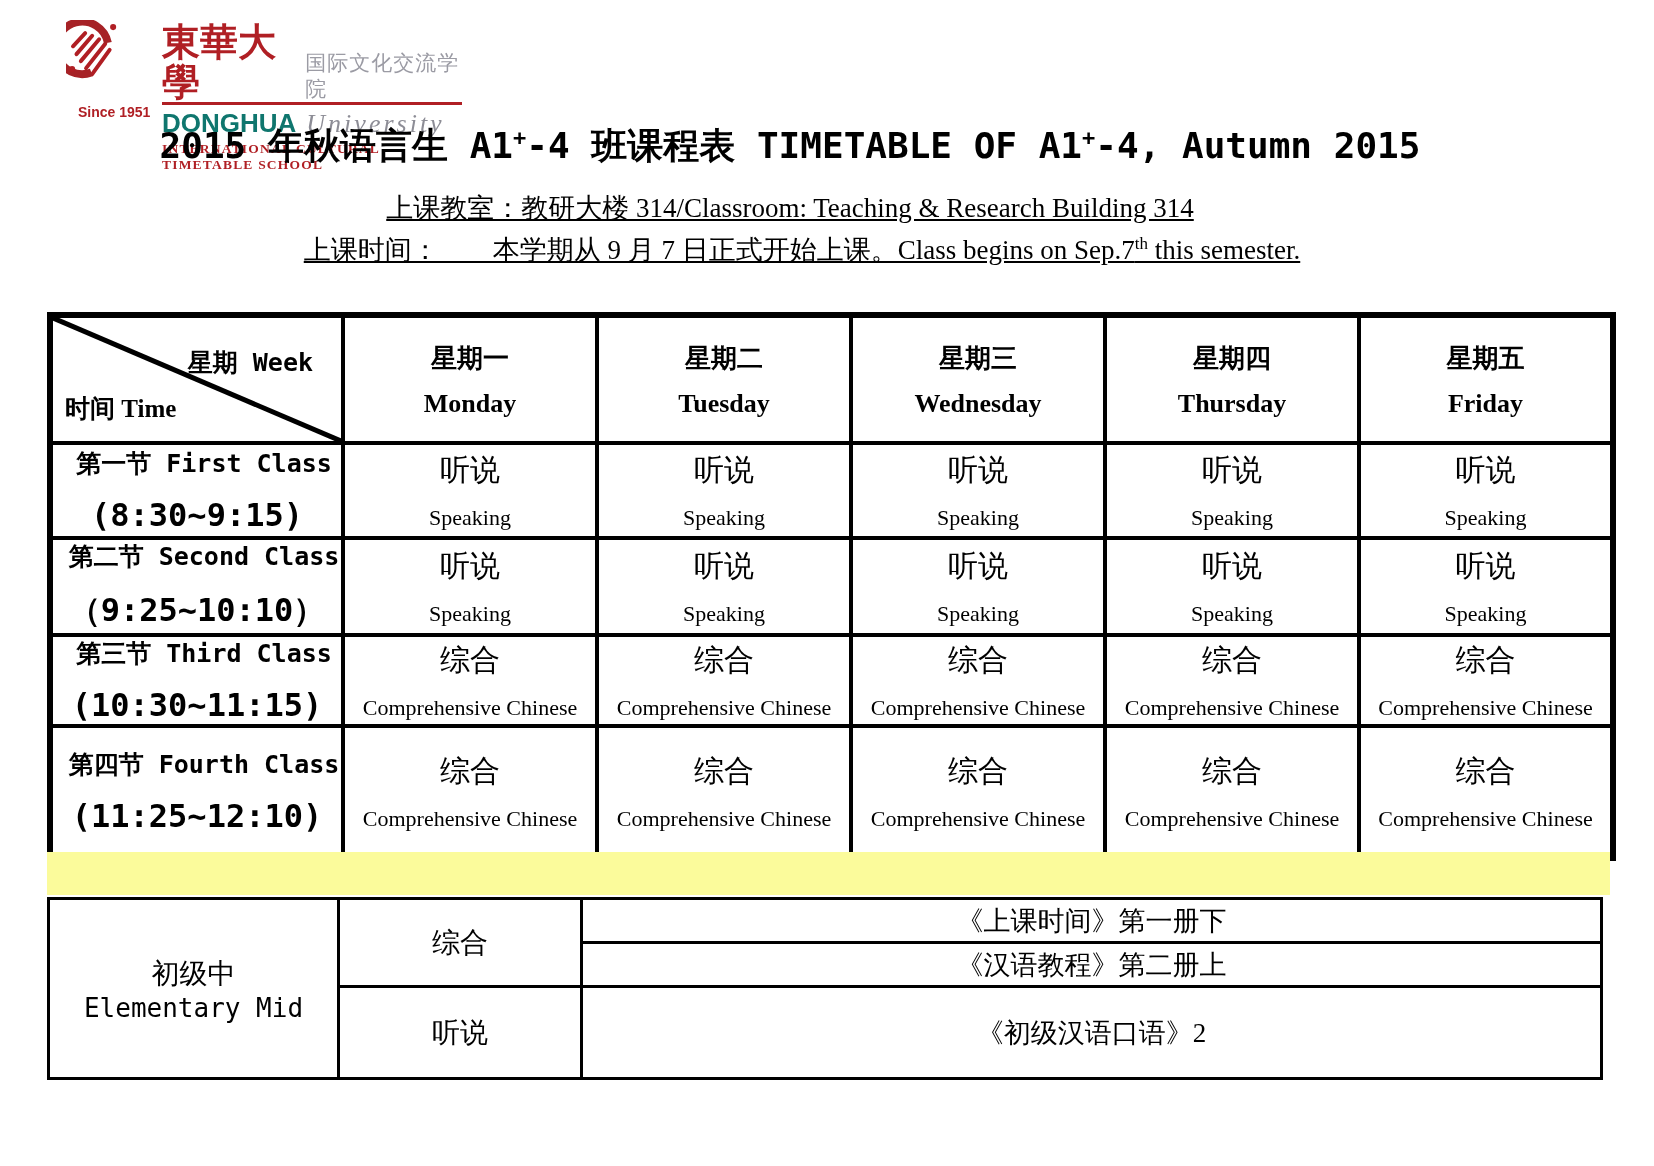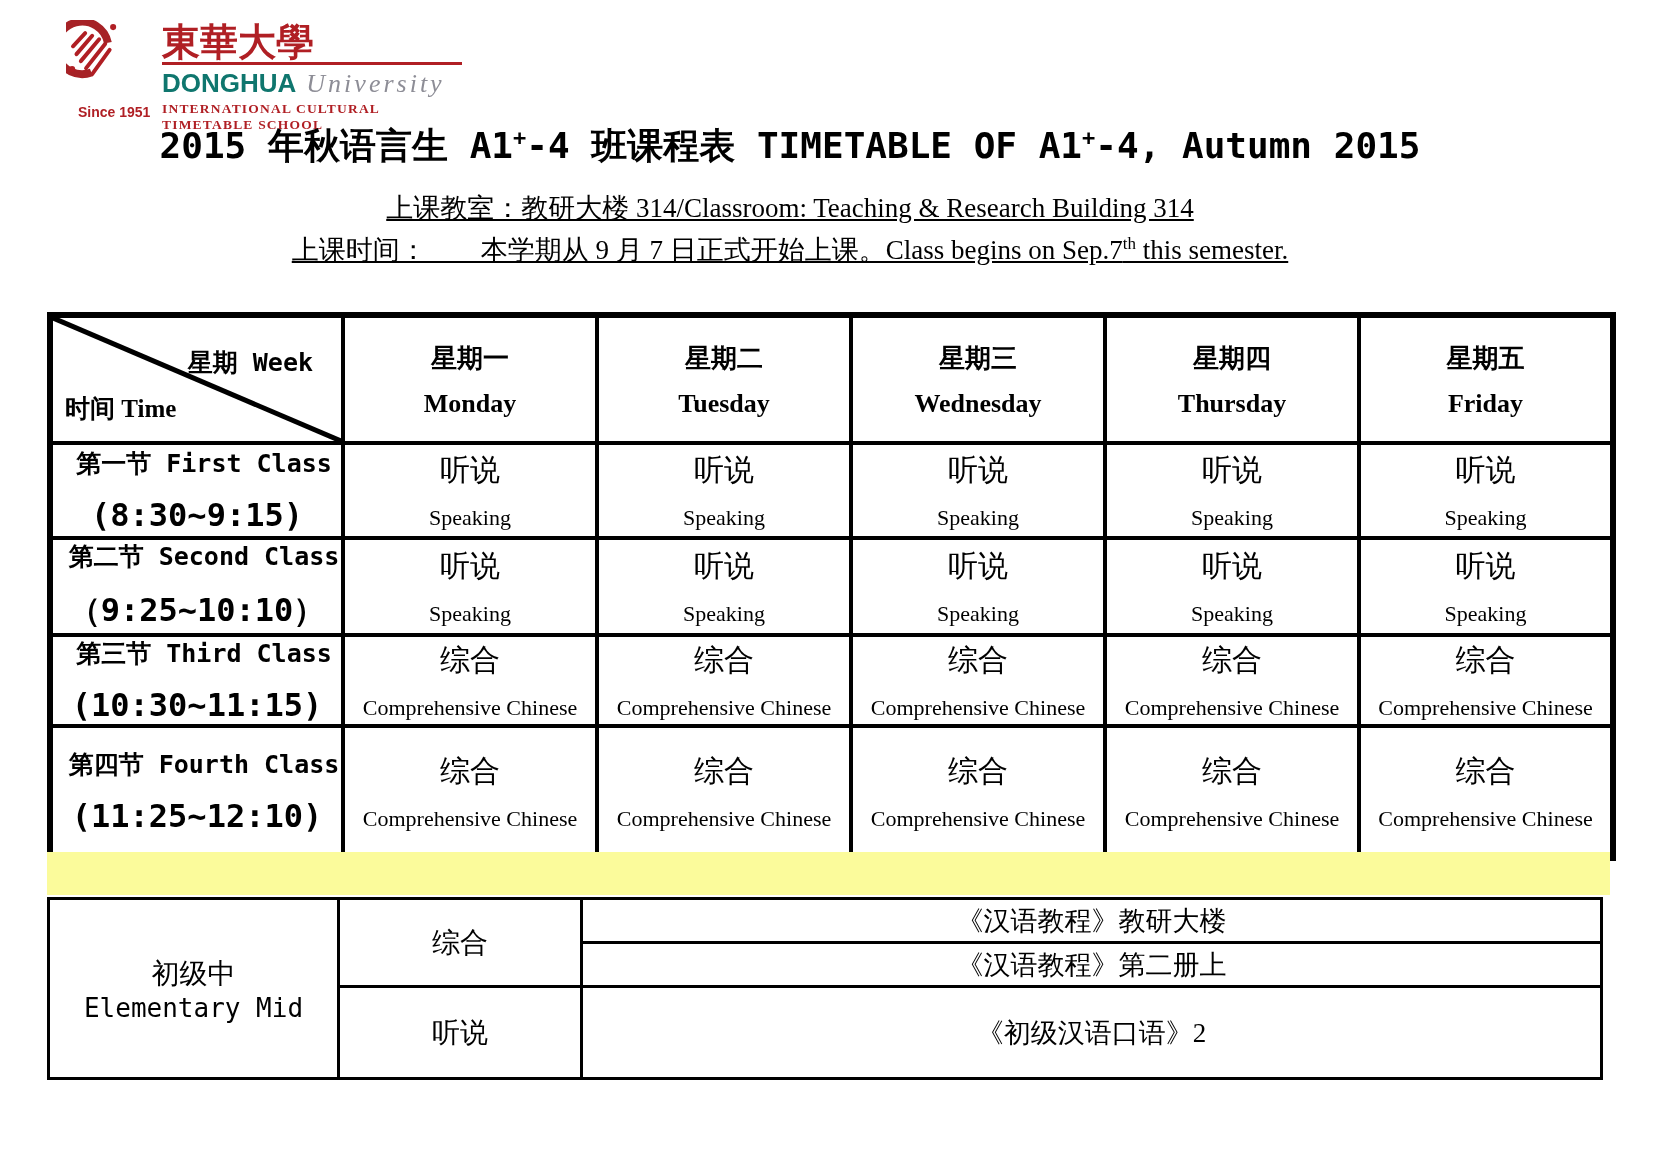--- a/index.html
+++ b/index.html
@@ -22,21 +22,21 @@
   .en-school{margin-top:2px;font-family:"Liberation Serif",serif;font-size:13.5px;font-weight:bold;
              color:#b01f24;letter-spacing:1.2px;}
 
   
   .head-wrap{position:absolute;left:0;top:0;width:1580px;text-align:center;}
   .doc-title{position:absolute;top:122px;width:100%;font-family:"DejaVu Sans Mono",monospace;
              font-size:36px;font-weight:bold;white-space:pre;}
   .doc-title sup{font-size:22px;}
   .subtitle{position:absolute;width:100%;font-size:27px;text-decoration:underline;white-space:pre;}
   .sub1{top:190px;}
-  .sub2{top:232px;}
+  .sub2{top:232px;padding-left:12px;}
   .subtitle sup{font-size:17px;}
 
   
   table{border-collapse:collapse;table-layout:fixed;}
   .tt{position:absolute;left:47px;top:312px;width:1563px;border:6px solid #000;}
   .tt td{border:4px solid #000;text-align:center;vertical-align:middle;padding:0;background:#fff;}
   .corner{position:relative;}
   .corner svg{position:absolute;left:0;top:0;width:100%;height:100%;}
   .corner .week{position:absolute;top:28px;right:28px;font-family:"DejaVu Sans Mono",monospace;
                 font-size:25px;font-weight:bold;}
@@ -78,20 +78,21 @@
         <line x1="30" y1="62" x2="50" y2="34"></line>
       </g>
       <path d="M 29 60 A 30 30 0 1 1 48 26" fill="none" stroke="#a62226" stroke-width="9"></path>
       <circle cx="54" cy="8" r="3.5" fill="#b01f24"></circle>
       <circle cx="7" cy="56" r="3.5" fill="#b01f24"></circle>
     </svg>
     <div class="since">Since 1951</div>
     <div class="logo-text">
       <div class="cn-row">
         <span class="cn-name">東華大學</span>
+        <span class="cn-school">国际文化交流学院</span>
       </div>
       <div class="en-row">
         <span class="en-name">DONGHUA</span>
         <span class="en-name2">University</span>
       </div>
       <div class="en-school">INTERNATIONAL CULTURAL TIMETABLE SCHOOL</div>
     </div>
   </div>
 
   <div class="head-wrap">
@@ -254,21 +255,21 @@
         <col style="width:243px">
         <col style="width:1020px">
       </colgroup>
     <tbody>
         <tr style="height:44px">
       <td rowspan="3">
         <div class="lvl-zh">初级中</div>
         <div class="lvl-en">Elementary Mid</div>
       </td>
       <td rowspan="2" class="course">综合</td>
-      <td class="book">《汉语教程》教研大楼</td>
+      <td class="book">《上课时间》第一册下</td>
     </tr>
     <tr style="height:44px">
       <td class="book">《汉语教程》第二册上</td>
     </tr>
     <tr style="height:92px">
       <td class="course">听说</td>
       <td class="book">《初级汉语口语》2</td>
     </tr>
   </tbody>
     </table>

